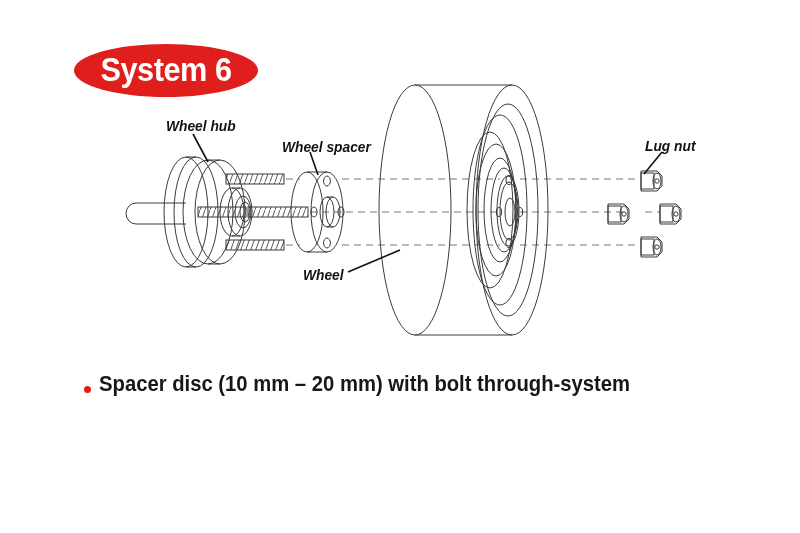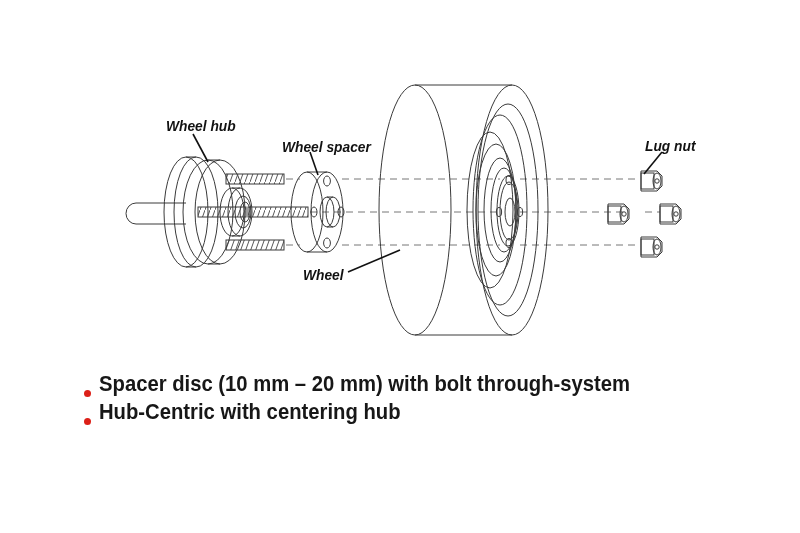--- a/index.html
+++ b/index.html
@@ -74,21 +74,21 @@
 
   
   #bullets {
     position: absolute;
     left: 84px;
     top: 370px;
     width: 660px;
   }
   .bullet-row {
     display: flex;
-    align-items: flex-end;
+    align-items: center;
     margin-bottom: 1px;
   }
   .bullet-dot {
     flex: 0 0 auto;
     width: 7px;
     height: 7px;
     border-radius: 50%;
     background: #dc2018;
     margin-top: 11px;
     margin-right: 8px;
@@ -102,20 +102,24 @@
     transform: scaleX(0.90);
     transform-origin: left top;
     white-space: pre-wrap;
   }
 </style>
 </head>
 <body>
 
 <div id="page">
 
+  <div id="system-badge">
+    <div class="ellipse"></div>
+    <div class="badge-label">System 6</div>
+  </div>
 
   <svg id="diagram" viewBox="0 0 800 360">
     <defs>
 
       <pattern id="thread" width="5" height="14" patternUnits="userSpaceOnUse">
         <path d="M0 14 L5 0" stroke="#444" stroke-width="0.9" fill="none"></path>
       </pattern>
     </defs>
 
     <g fill="none" stroke="#3a3a3a" stroke-width="1">
@@ -250,19 +254,15 @@
   <div class="callout" id="label-wheel-hub">Wheel hub</div>
   <div class="callout" id="label-wheel-spacer">Wheel spacer</div>
   <div class="callout" id="label-lug-nut">Lug nut</div>
   <div class="callout" id="label-wheel">Wheel</div>
 
   <div id="bullets">
     <div class="bullet-row">
       <span class="bullet-dot"></span>
       <span class="bullet-text">Spacer disc (10 mm – 20 mm) with bolt through-system</span>
     </div>
-    <div class="bullet-row">
-      <span class="bullet-dot"></span>
-      <span class="bullet-text">Hub-Centric with centering hub</span>
-    </div>
   </div>
 
 </div>
 
 </body></html>

